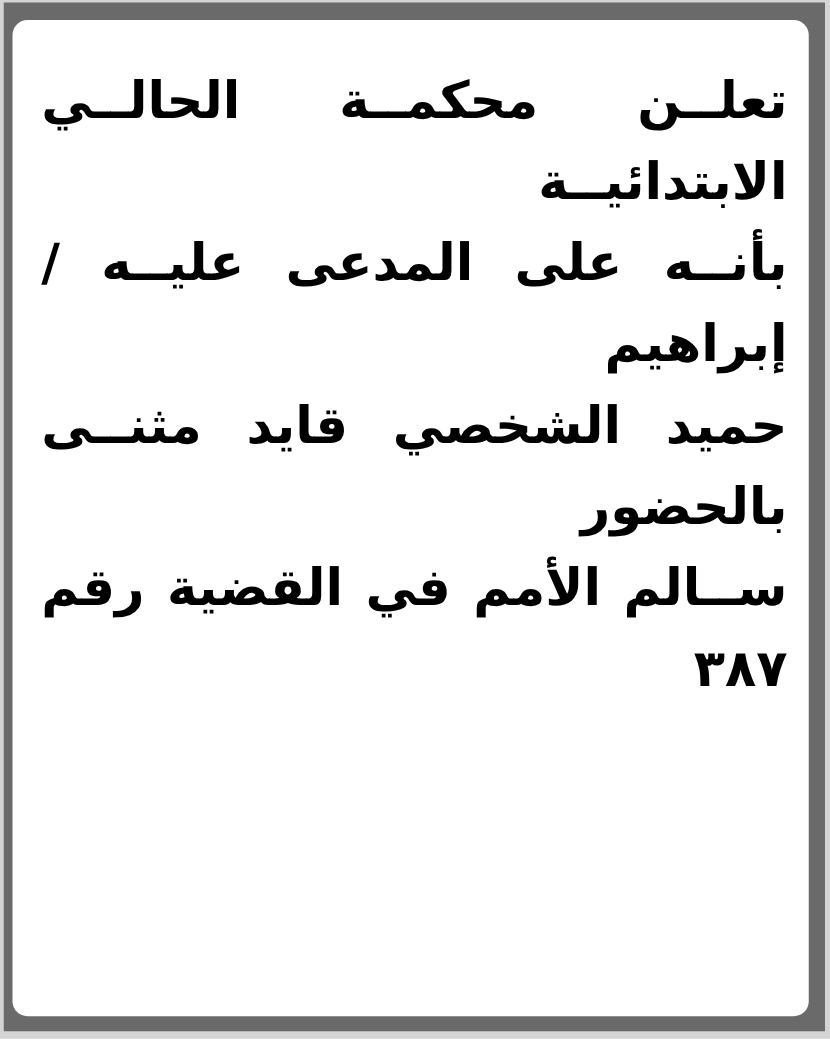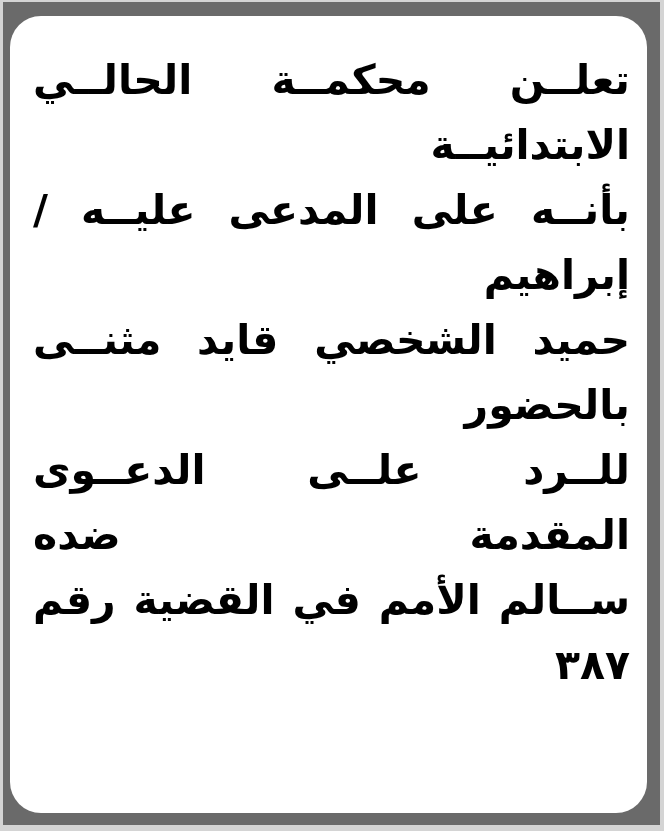--- a/index.html
+++ b/index.html
@@ -17,21 +17,21 @@
   .frame {
     position: absolute;
     left: 3px; top: 2px; right: 4px; bottom: 6px;
     background: var(--frame, #6a6a6a);
   }
   
   .card {
     position: absolute;
     left: 10px; top: 16px; right: 17px; bottom: 18px;
     background: var(--card_bg, #ffffff);
-    border-radius: 31px;
+    border-radius: 12px;
     direction: rtl;
     padding: 32px 17px 20px 23px;
   }
   .text-block {
     width: 100%;
     color: var(--text, #000000);
     font-weight: bold;
     font-size: 41px;
     line-height: 65px;
     letter-spacing: 0px;
@@ -47,18 +47,17 @@
 </head>
 <body>
 
 <div class="page">
   <div class="frame"></div>
   <div class="card" lang="ar">
     <div class="text-block">
       <div class="line">تعلــن محكمــة الحالــي الابتدائيــة</div>
       <div class="line">بأنــه على المدعى عليــه / إبراهيم</div>
       <div class="line">حميد الشخصي قايد مثنــى بالحضور</div>
-      <div class="line">للــرد علــى الدعــوى المقدمة ضده</div>
       <div class="line">ســالم الأمم في القضية رقم ٣٨٧</div>
 
     </div>
   </div>
 </div>
 
 </body></html>

